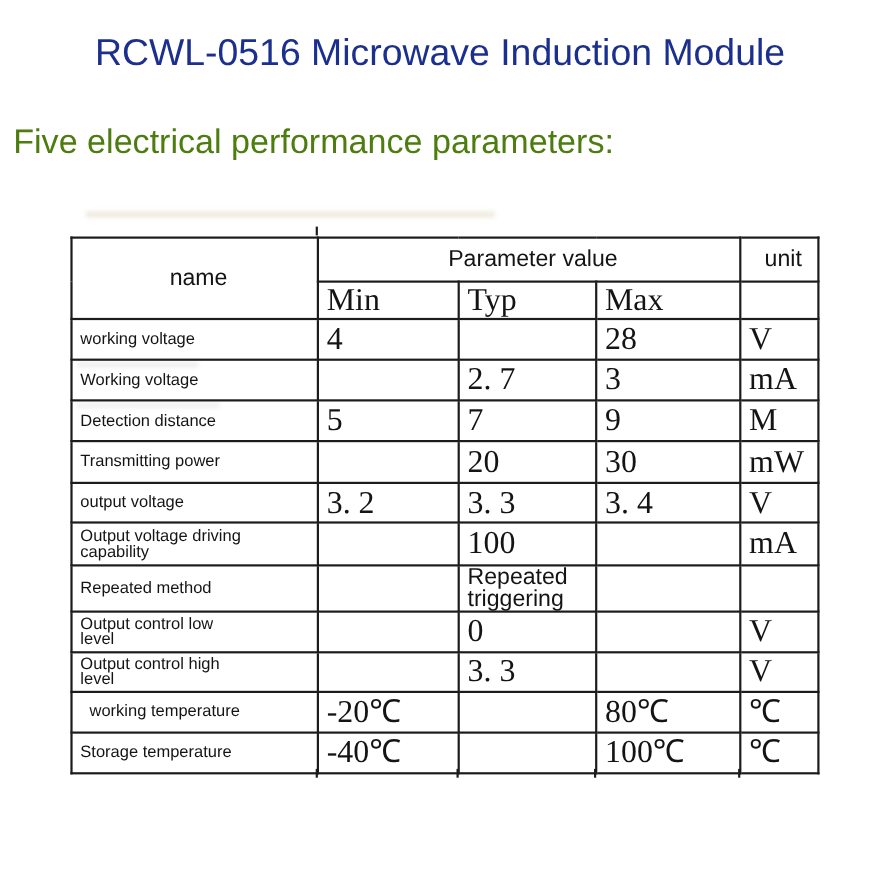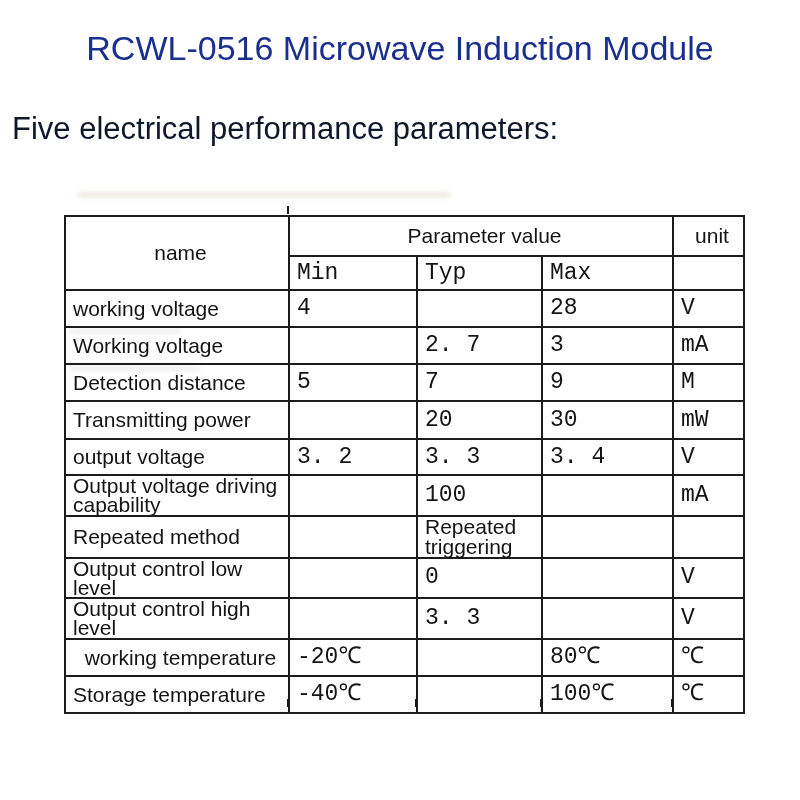--- a/index.html
+++ b/index.html
@@ -6,36 +6,36 @@
   .stage{
     position:relative;width:800px;height:800px;background:#ffffff;
     font-family:"Liberation Sans",sans-serif;overflow:hidden;color:#141414;
   }
   .page-title{
     position:absolute;top:29px;left:0;width:800px;text-align:center;
     font-size:34px;color:#1b2f8e;white-space:pre;
   }
   .section-subtitle{
     position:absolute;top:111px;left:12px;
-    font-size:31px;color:#0f172a;white-space:pre;
+    font-size:31px;color:#4d7c0f;white-space:pre;
   }
   table.spec{
     position:absolute;left:64px;top:215px;width:679px;
     border-collapse:collapse;table-layout:fixed;
     border:1px solid #1d4ed8;
   }
   table.spec td{
     border:2px solid #1c1c1c;vertical-align:middle;
     padding:0 0 0 7px;overflow:visible;
   }
-  td.label{font-size:21px;line-height:0.92;white-space:pre;}
+  td.label{font-size:15px;line-height:0.92;white-space:pre;}
   td.hdr{font-size:21px;text-align:center;padding:0;white-space:pre;}
   td.val{
-    font-size:23px;line-height:1;white-space:pre;
-    font-family:Liberation Mono, monospace;
+    font-size:29px;line-height:1;white-space:pre;
+    font-family:Liberation Serif, serif;
   }
   td.sans-center{
     font-size:21px;text-align:left;line-height:0.95;padding:0 2px;white-space:pre;
     font-family:"Liberation Sans",sans-serif;
   }
   .tick{position:absolute;width:2px;height:8px;background:#1c1c1c;}
   .artifact{position:absolute;filter:blur(2px);pointer-events:none;}
   .a1{left:78px;top:192px;width:372px;height:6px;background:#d6cfae;opacity:.38;}
   .a2{left:70px;top:329px;width:110px;height:5px;background:#c6c6c6;opacity:.30;}
   .a3{left:70px;top:366px;width:130px;height:5px;background:#c9c9c9;opacity:.28;}

